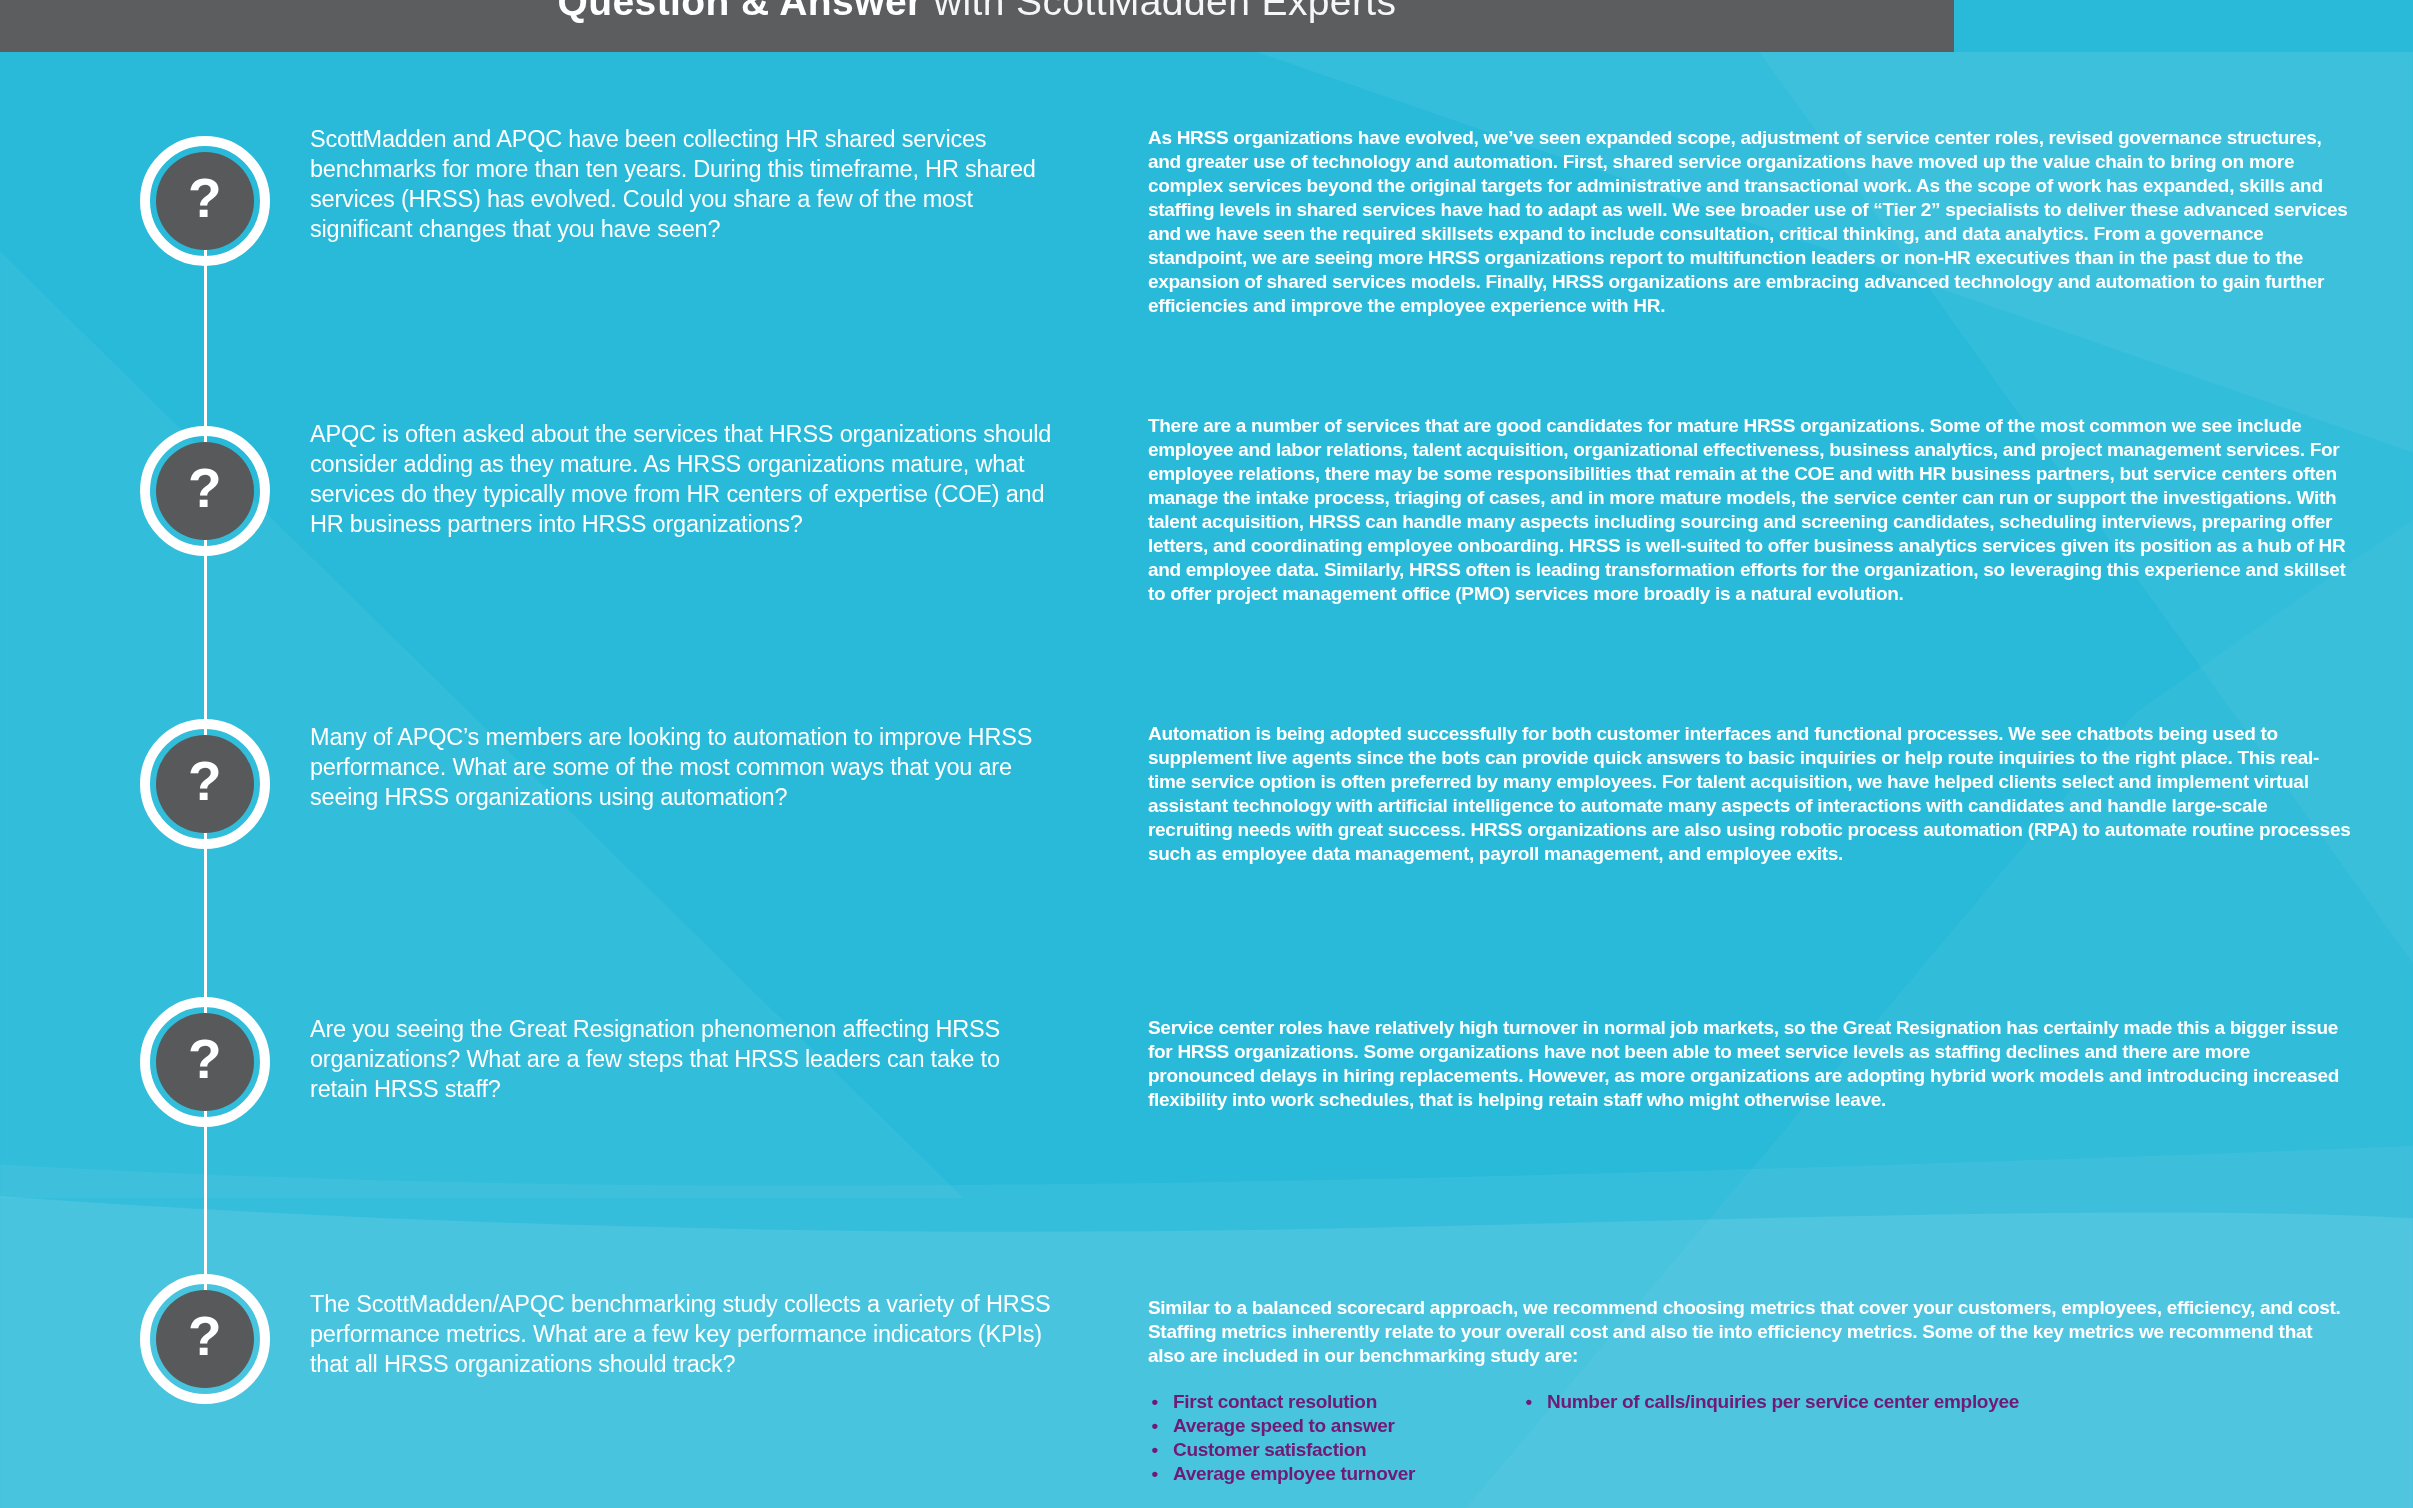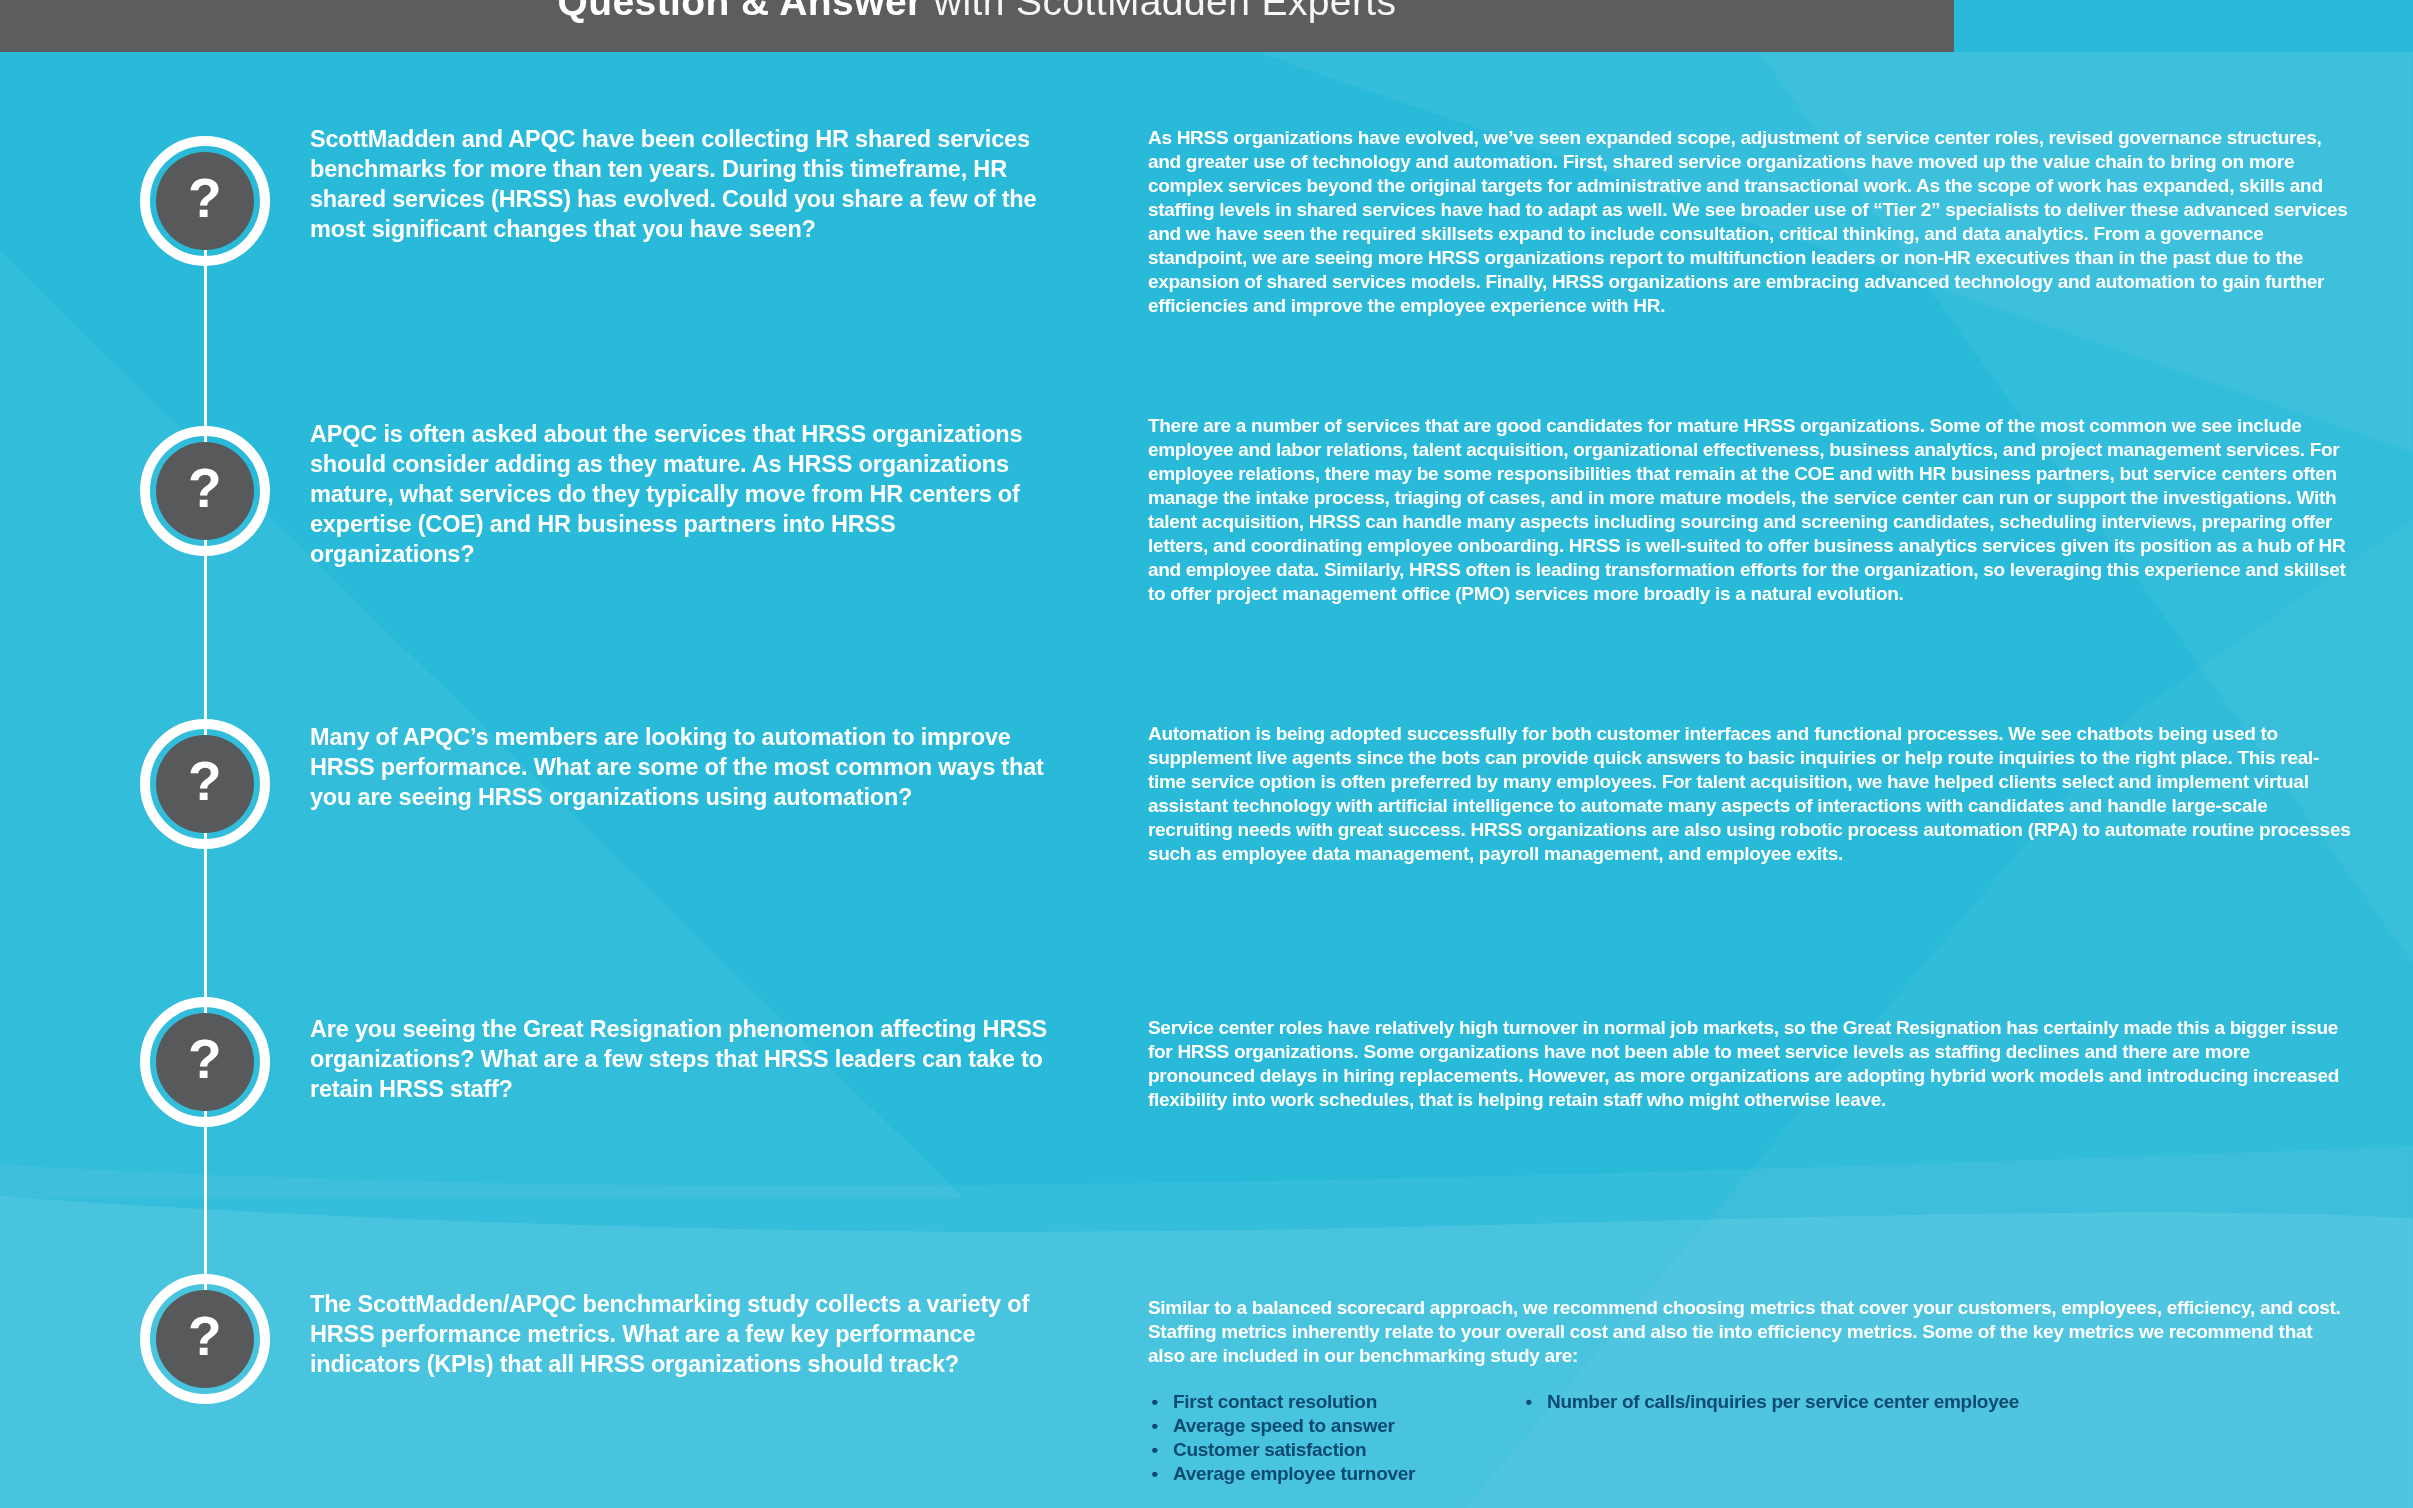--- a/index.html
+++ b/index.html
@@ -39,37 +39,37 @@
     display:flex;align-items:center;justify-content:center;
   }
   .q-circle .glyph{
     color:#ffffff;font-size:55px;font-weight:700;line-height:1;
     transform:translateY(-1.7px);
   }
   .c1{top:136px}.c2{top:426px}.c3{top:719px}.c4{top:997px}.c5{top:1274px}
   
   .question{
     position:absolute;left:310px;width:742px;color:#ffffff;
-    font-size:23.5px;font-weight:700;line-height:30px;z-index:3;
+    font-size:23.5px;font-weight:400;line-height:30px;z-index:3;
     letter-spacing:-0.2px;
   }
   .answer{
     position:absolute;left:1148px;width:1203px;color:#ffffff;
     font-size:19px;font-weight:700;line-height:24px;z-index:3;
     letter-spacing:-0.3px;
   }
   .q1{top:124px}.q2{top:419px}.q3{top:722px}.q4{top:1014px}.q5{top:1289px}
   .a1{top:126px}.a2{top:414px}.a3{top:722px}.a4{top:1016px}.a5{top:1296px}
   
   .bullet-cols{display:flex;margin-top:22px;}
   .bullet-col1{width:374px;flex:0 0 auto;}
   .bullet-col2{flex:1 1 auto;}
   .bullet{
     position:relative;padding-left:25px;line-height:24px;
-    font-size:19px;font-weight:700;color:#0c4a6e;letter-spacing:-0.3px;
+    font-size:19px;font-weight:700;color:#701a75;letter-spacing:-0.3px;
   }
   .bullet::before{
     content:"\2022";position:absolute;left:3.4px;top:0;
   }
 </style>
 </head>
 <body>
 
 <svg class="bg-decor" viewBox="0 0 2880 1800" xmlns="http://www.w3.org/2000/svg" aria-hidden="true">
   <path d="M1500,62 L2880,62 L2880,540 Z" fill="#ffffff" opacity="0.06"></path>

